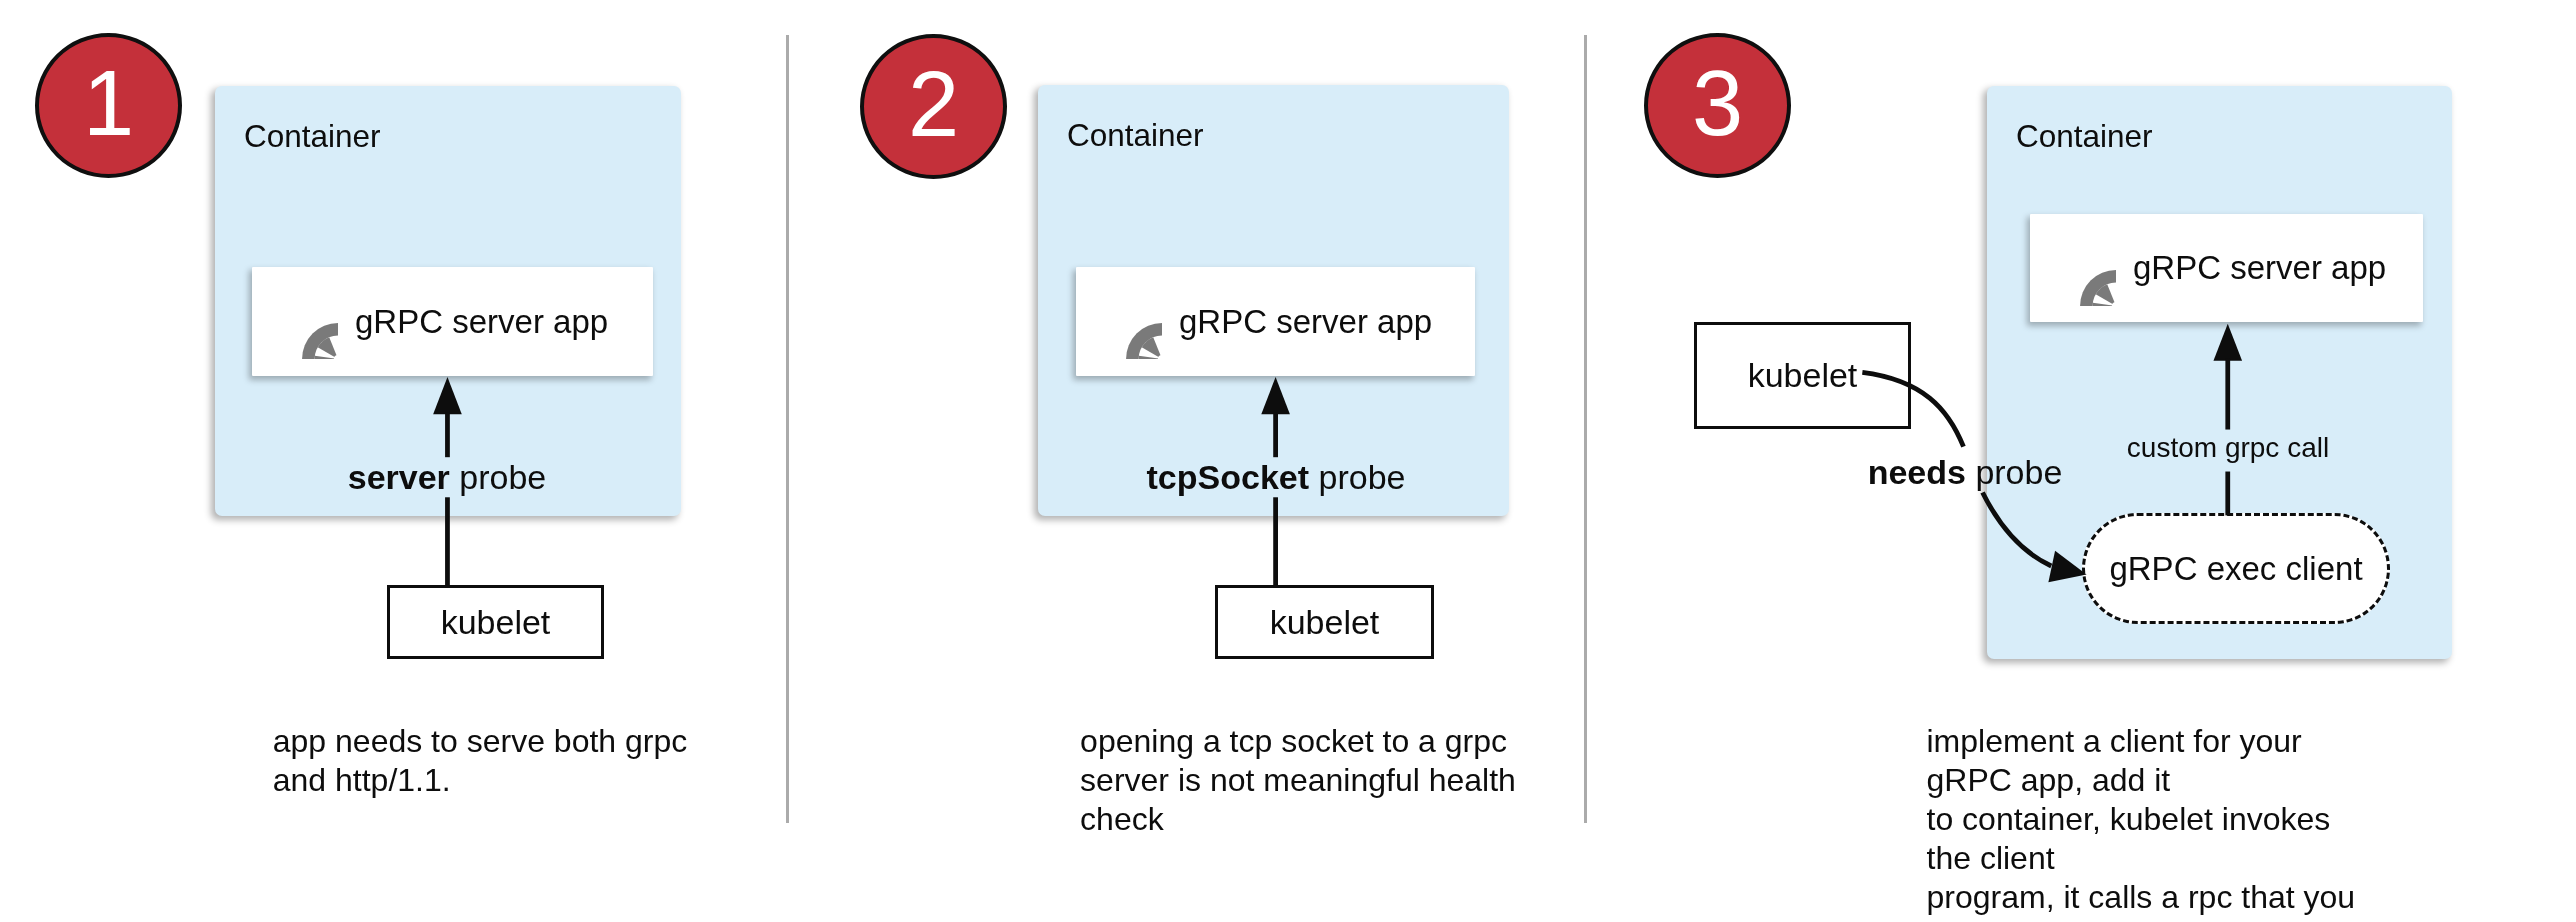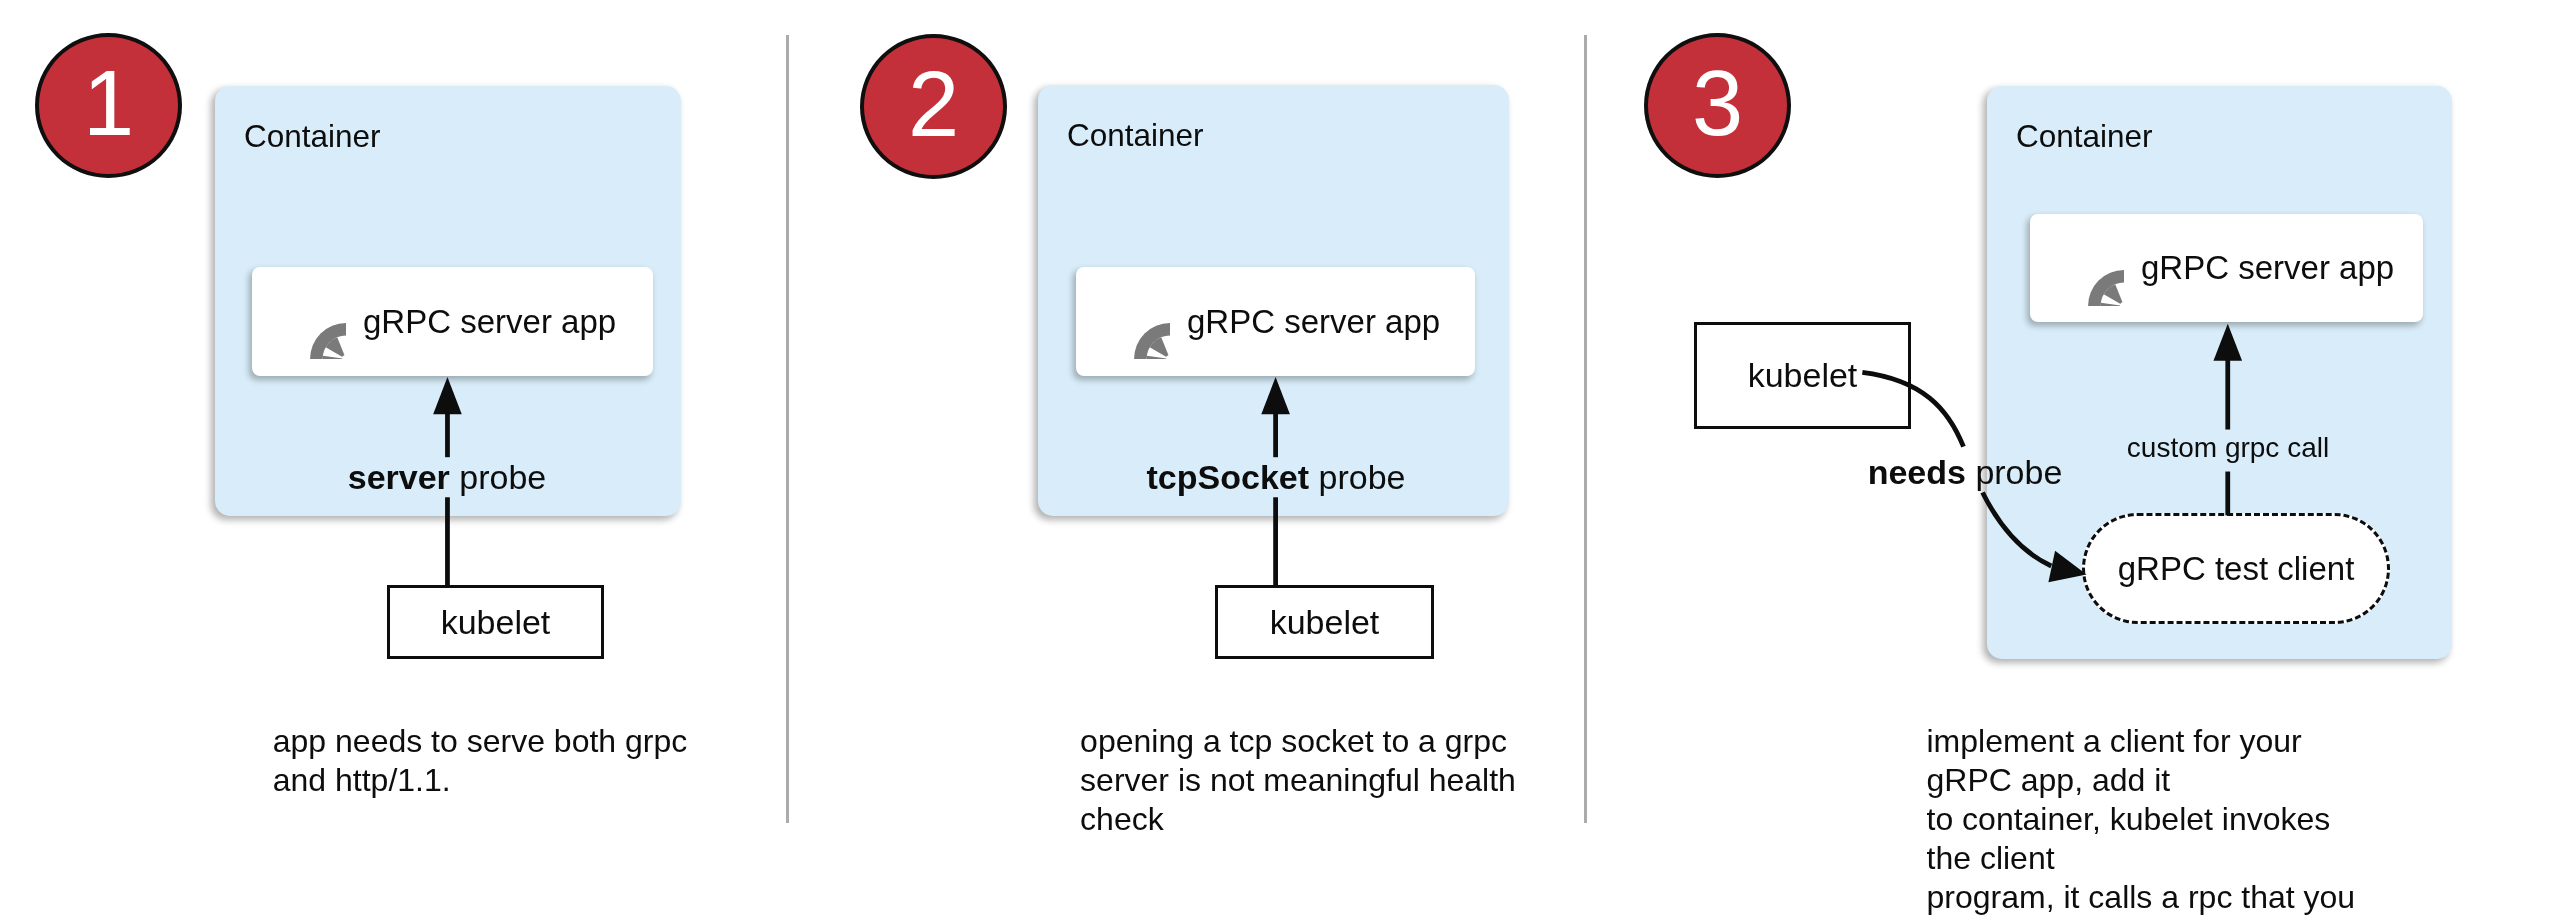--- a/index.html
+++ b/index.html
@@ -14,29 +14,29 @@
 
   .badge { position:absolute; width:147px; height:145px; border-radius:50%;
            background:var(--badge-red,#c4303a); border:4.8px solid #0f0f0f;
            display:flex; align-items:center; justify-content:center; }
   .badge span { color:#fff; font-size:92px; line-height:1; padding-bottom:5.7px; }
   .badge.b1 { left:35px;  top:33px; }
   .badge.b2 { left:860px; top:34px; }
   .badge.b3 { left:1644px; top:33px; }
 
   .container-box { position:absolute; background:var(--container-blue,#d8edf9);
-                   border-radius:15px; box-shadow:-3.8px 3.8px 7.6px rgba(0,0,0,.30); }
+                   border-radius:7px; box-shadow:-3.8px 3.8px 7.6px rgba(0,0,0,.30); }
   .container-box .clabel { position:absolute; left:29px; top:31.5px; font-size:31.5px; }
   .c1 { left:215px;  top:86px; width:466px; height:430px; }
   .c2 { left:1038px; top:85px; width:471px; height:431px; }
   .c3 { left:1987px; top:86px; width:465px; height:573px; }
 
-  .app-box { position:absolute; background:#fff; border-radius:8px;
+  .app-box { position:absolute; background:#fff; border-radius:1px;
              box-shadow:-2.9px 3.8px 6.7px rgba(0,0,0,.28);
-             display:flex; align-items:center; padding-left:19px; gap:17px;
+             display:flex; align-items:center; padding-left:11px; gap:17px;
              font-size:33px; white-space:nowrap; }
   .a1 { left:252px;  top:267px; width:401px; height:109px; }
   .a2 { left:1076px; top:267px; width:399px; height:109px; }
   .a3 { left:2030px; top:214px; width:393px; height:108px; }
   .app-icon { width:75px; height:75px; flex:0 0 auto; }
 
   .kubelet-box { position:absolute; background:#fff; border:3.8px solid #0d0d0d;
                  display:flex; align-items:center; justify-content:center; font-size:34px;margin-left:48px; }
   .k1 { left:339px;  top:585px; width:217px; height:74px; }
   .k2 { left:1167px; top:585px; width:219px; height:74px; }
@@ -144,21 +144,21 @@
         <use href="#aperture"></use>
       </svg>
     <span>gRPC server app</span>
   </div>
   <div class="kubelet-box k3">
     <span>kubelet</span>
   </div>
   <div class="probe-label pl3"><span class="kw">needs</span> <span>probe</span></div>
   <div class="call-label">custom grpc call</div>
   <div class="stadium">
-    <span>gRPC test client</span>
+    <span>gRPC exec client</span>
   </div>
   <div class="caption cap3">implement a client for your gRPC app, add it
 to container, kubelet invokes the client
 program, it calls a rpc that you implement</div>
 
   <svg class="overlay" viewBox="0 0 2700 967">
     <g>
       <polygon points="469,395 454,434 484,434"></polygon>
       <line x1="469" y1="432" x2="469" y2="479"></line>
       <line x1="469" y1="521" x2="469" y2="613"></line>

